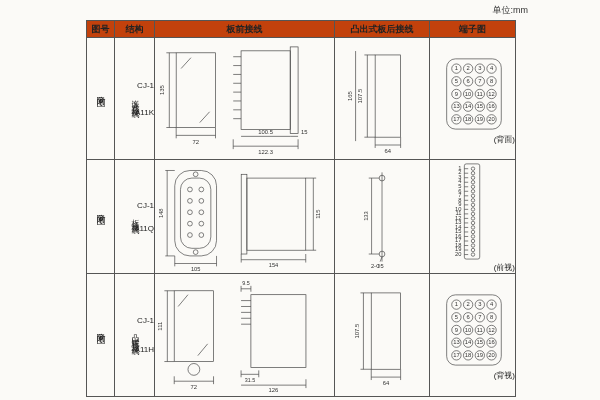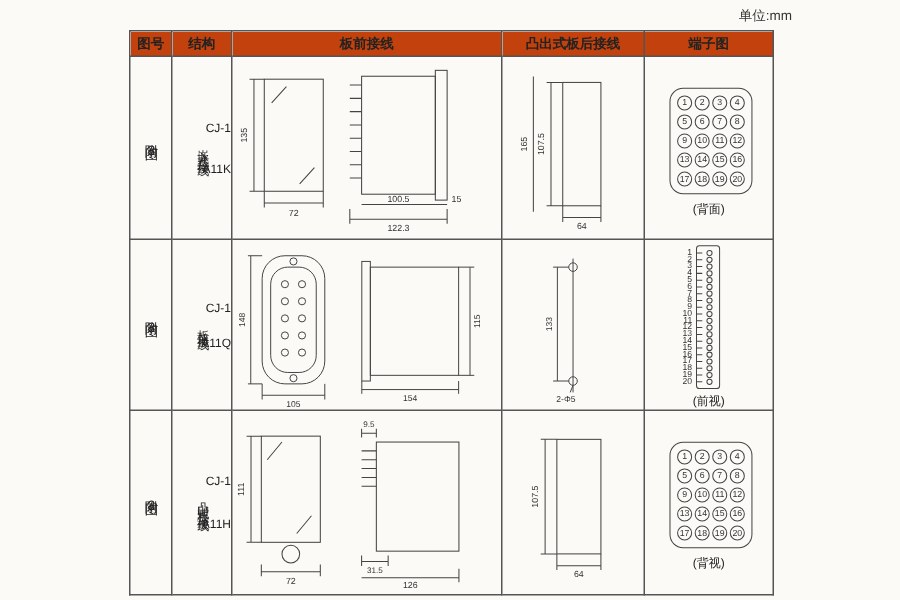--- a/index.html
+++ b/index.html
@@ -13,21 +13,21 @@
   tr.r1{height:122px;} tr.r2{height:114px;} tr.r3{height:123px;}
   .vchars{writing-mode:vertical-rl;text-orientation:upright;letter-spacing:3px;
           margin:0 auto;font-size:9px;line-height:1;}
   .structcell .inner{display:flex;flex-direction:column;align-items:flex-end;gap:3px;}
   .model,.code{font-size:8px;}
   .desc{font-size:8px;letter-spacing:2px;}
   svg.draw{display:block;margin:0 auto;}
   .ln{stroke:#444;fill:none;stroke-width:0.7;}
   .tx{fill:#333;font-size:6px;font-family:"Liberation Sans",sans-serif;}
   .tx.sm{font-size:5.5px;}
-  .termlabel{font-size:8px;margin-top:1px;}
+  .termlabel{font-size:8px;margin-top:1px;text-align:right;}
 </style>
 </head>
 <body>
 
 <div class="page">
   <div class="unit">单位:mm</div>
 
   <div class="sheet">
     <table>
       <colgroup>

